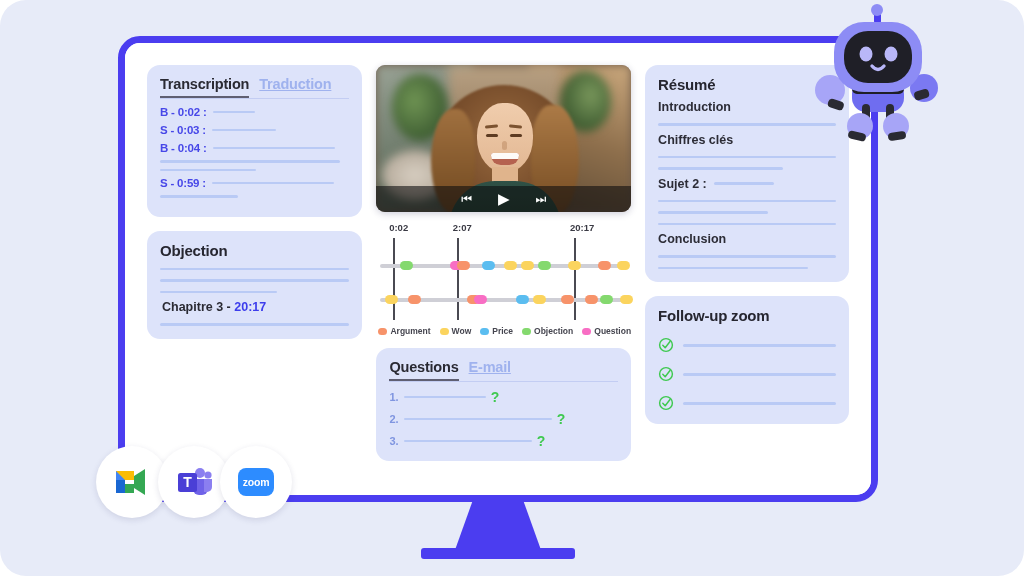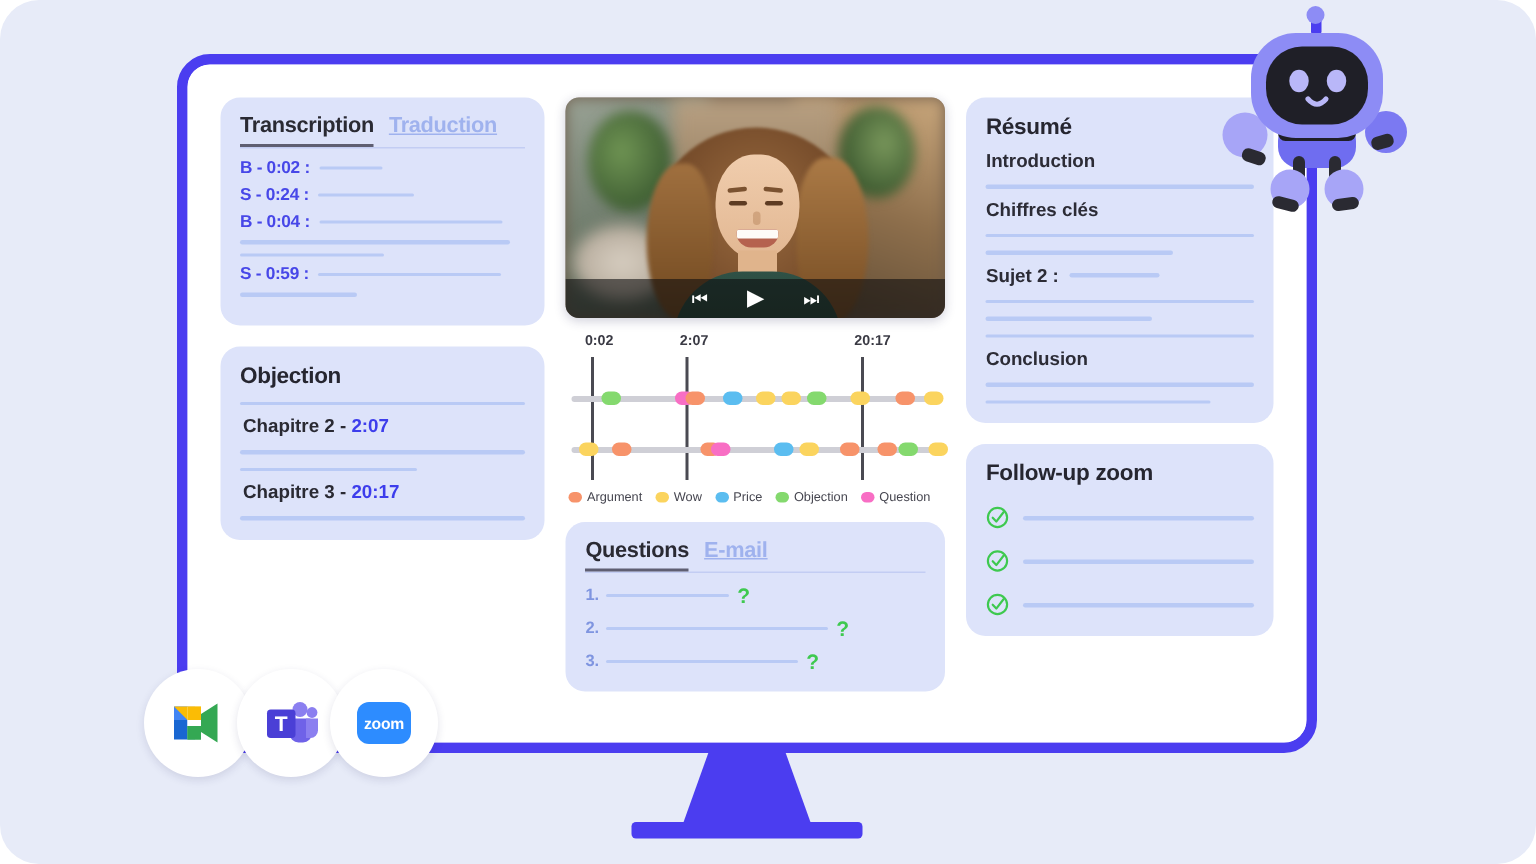--- a/index.html
+++ b/index.html
@@ -170,21 +170,21 @@
   .tl-tick-label { position: absolute; top: 0; font-size: 9.5px; color: #3a3a44; font-weight: 600; }
   .tl-vline { position: absolute; top: 16px; width: 2px; height: 82px; background: #4a4a52; }
   .tl-track { position: absolute; left: 4px; right: 4px; height: 4px; background: #cfcfd6; border-radius: 3px; }
   .tl-track.a { top: 42px; }
   .tl-track.b { top: 76px; }
   .dot { position: absolute; width: 13px; height: 9px; border-radius: 5px; top: -2.5px; }
 
   .legend { display: flex; align-items: center; gap: 9px; margin-top: 4px; padding-left: 2px; }
   .lg-item { display: flex; align-items: center; gap: 3px; }
   .lg-dot { width: 9px; height: 7px; border-radius: 4px; }
-  .lg-txt { font-size: 8.5px; color: #45454f; font-weight: 400; }
+  .lg-txt { font-size: 8.5px; color: #45454f; font-weight: 700; }
 
   
   .qcard { margin-top: 12px; }
   .q-row { display: flex; align-items: center; gap: 5px; margin-top: 8px; }
   .q-num { font-size: 11px; font-weight: 700; color: #7f95e0; }
   .q-mark { font-size: 14px; font-weight: 700; color: #3ec94f; line-height: 1; }
 
   
   .res-h { font-size: 12.5px; color: #2c2c36; font-weight: 600; margin-top: 7px; }
   .res-h.inline { display: flex; align-items: center; gap: 7px; }
@@ -225,21 +225,21 @@
               <div class="tab active">Transcription</div>
               <div class="tab inactive">Traduction</div>
             </div>
             <div class="tab-rule"></div>
             <div id="transcript-rows">
                 <div class="tr-row">
                   <span class="tr-label">B - 0:02 :</span>
                   <span class="ln" style="width: 42px;"></span>
                 </div>
                 <div class="tr-row">
-                  <span class="tr-label">S - 0:24 :</span>
+                  <span class="tr-label">S - 0:03 :</span>
                   <span class="ln" style="width: 64px;"></span>
                 </div>
                 <div class="tr-row">
                   <span class="tr-label">B - 0:04 :</span>
                   <span class="ln" style="width: 122px;"></span>
                 </div>
                 <div class="tr-row">
                   <span class="ln" style="width: 180px;"></span>
                 </div>
                 <div class="tr-row">
@@ -252,21 +252,20 @@
                 <div class="tr-row">
                   <span class="ln" style="width: 78px;"></span>
                 </div>
               </div>
           </div>
 
           <div class="card">
             <div class="card-title">Objection</div>
             <div id="chapter-rows">
                 <div class="chap-line" style="width: 100%;"></div>
-                <div class="chap-row"><span>Chapitre 2 - </span><span class="t">2:07</span></div>
                 <div class="chap-line" style="width: 100%;"></div>
                 <div class="chap-line" style="width: 62%;"></div>
                 <div class="chap-row"><span>Chapitre 3 - </span><span class="t">20:17</span></div>
                 <div class="chap-line" style="width: 100%;"></div>
               </div>
           </div>
 
         </div>
 
         <div class="col-mid">

